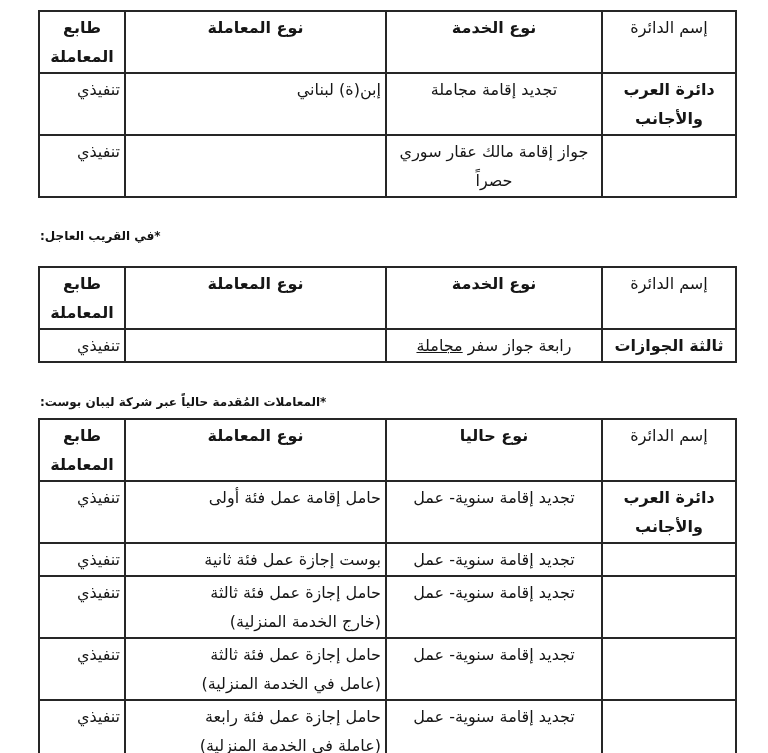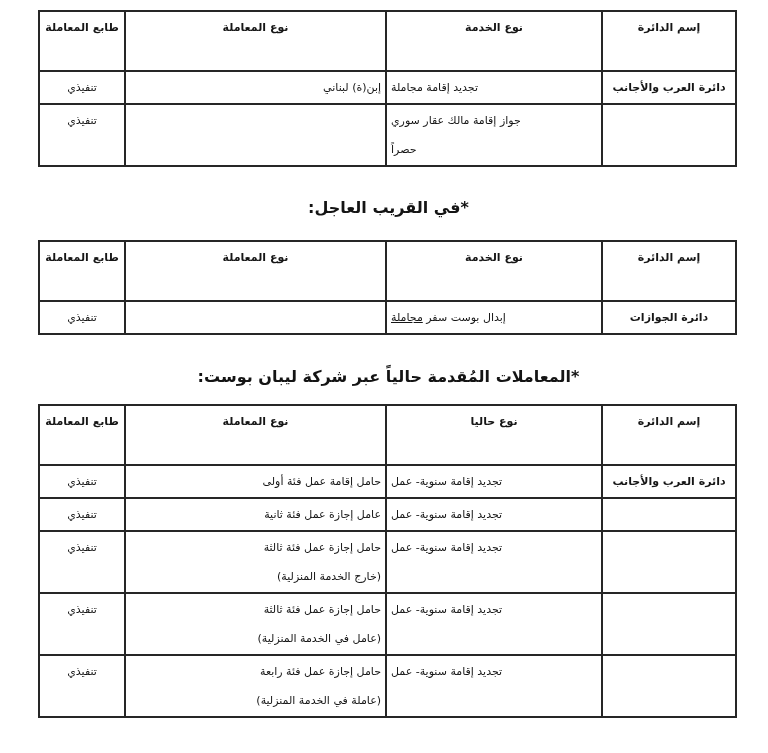--- a/index.html
+++ b/index.html
@@ -15,46 +15,46 @@
     min-height: 753px;
     padding: 10px 31px 20px 40px;
   }
   table {
     width: 697px;
     border-collapse: collapse;
     table-layout: fixed;
   }
   th, td {
     border: 2px solid #262626;
-    font-size: 11px;
+    font-size: 16px;
     line-height: 29px;
     vertical-align: top;
     padding: 1px 4px;
     white-space: pre-line;
     overflow: hidden;
   }
   th {
     font-weight: bold;
     text-align: center;
     height: 60px;
   }
-  th.th-department { font-weight: bold; margin-left: 19px; }
+  th.th-department { font-weight: normal; margin-left: 19px; }
   td.cell-department { font-weight: bold; text-align: center; }
-  td.cell-service { text-align: left; }
+  td.cell-service { text-align: center; }
   td.cell-transaction { text-align: right; }
-  td.cell-stamp { text-align: center; }
+  td.cell-stamp { text-align: right; }
   .underlined { text-decoration: underline; text-decoration-thickness: 1px; }
   h2.section-heading {
-    font-size: 16px;
+    font-size: 12px;
     font-weight: bold;
-    text-align: center;
+    text-align: left;
     color: #141414;
   }
   #heading-1 { margin: 31px 0 23px 0; }
-  #heading-2 { margin: 32px 0 18px 0; }
+  #heading-2 { margin: 32px 0 9px 0; }
   col.c-department { width: 134px; }
   col.c-service    { width: 216px; }
   col.c-transaction{ width: 261px; }
   col.c-stamp      { width: 86px; }
 </style>
 </head>
 <body>
 
 <div class="page">
 
@@ -102,22 +102,22 @@
     <thead>
       <tr>
         <th class="th-department">إسم الدائرة</th>
         <th>نوع الخدمة</th>
         <th>نوع المعاملة</th>
         <th>طابع المعاملة</th>
       </tr>
     </thead>
     <tbody>
       <tr>
-        <td class="cell-department">دائرة الجوازات</td>
-        <td class="cell-service"><span>إبدال بوست سفر </span><span class="underlined">مجاملة</span></td>
+        <td class="cell-department">ثالثة الجوازات</td>
+        <td class="cell-service"><span>رابعة جواز سفر </span><span class="underlined">مجاملة</span></td>
         <td class="cell-transaction"></td>
         <td class="cell-stamp">تنفيذي</td>
       </tr>
     </tbody>
   </table>
 
   <h2 class="section-heading" id="heading-2">*المعاملات المُقدمة حالياً عبر شركة ليبان بوست:</h2>
 
   <table>
     <colgroup>
@@ -137,21 +137,21 @@
     <tbody>
       <tr>
         <td class="cell-department">دائرة العرب والأجانب</td>
         <td class="cell-service">تجديد إقامة سنوية- عمل</td>
         <td class="cell-transaction">حامل إقامة عمل فئة أولى</td>
         <td class="cell-stamp">تنفيذي</td>
       </tr>
       <tr>
         <td class="cell-department"></td>
         <td class="cell-service">تجديد إقامة سنوية- عمل</td>
-        <td class="cell-transaction">عامل إجازة عمل فئة ثانية</td>
+        <td class="cell-transaction">بوست إجازة عمل فئة ثانية</td>
         <td class="cell-stamp">تنفيذي</td>
       </tr>
       <tr>
         <td class="cell-department"></td>
         <td class="cell-service">تجديد إقامة سنوية- عمل</td>
         <td class="cell-transaction">حامل إجازة عمل فئة ثالثة
 (خارج الخدمة المنزلية)</td>
         <td class="cell-stamp">تنفيذي</td>
       </tr>
       <tr>

